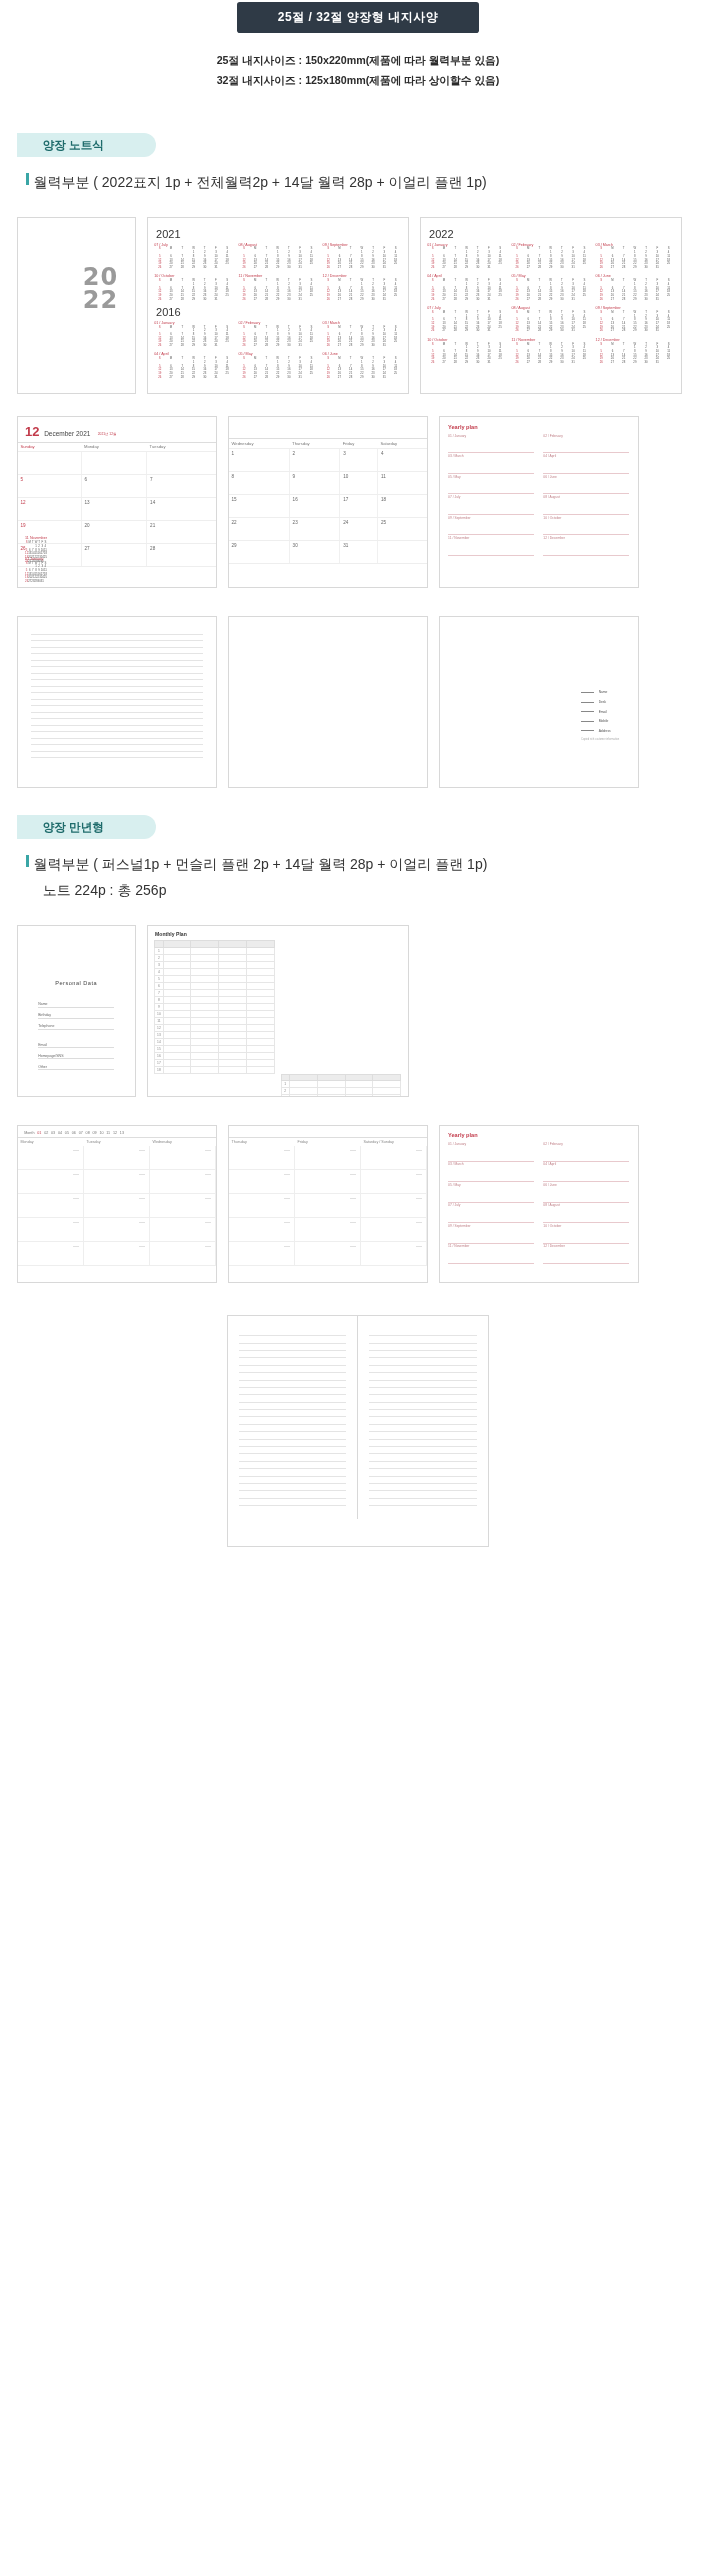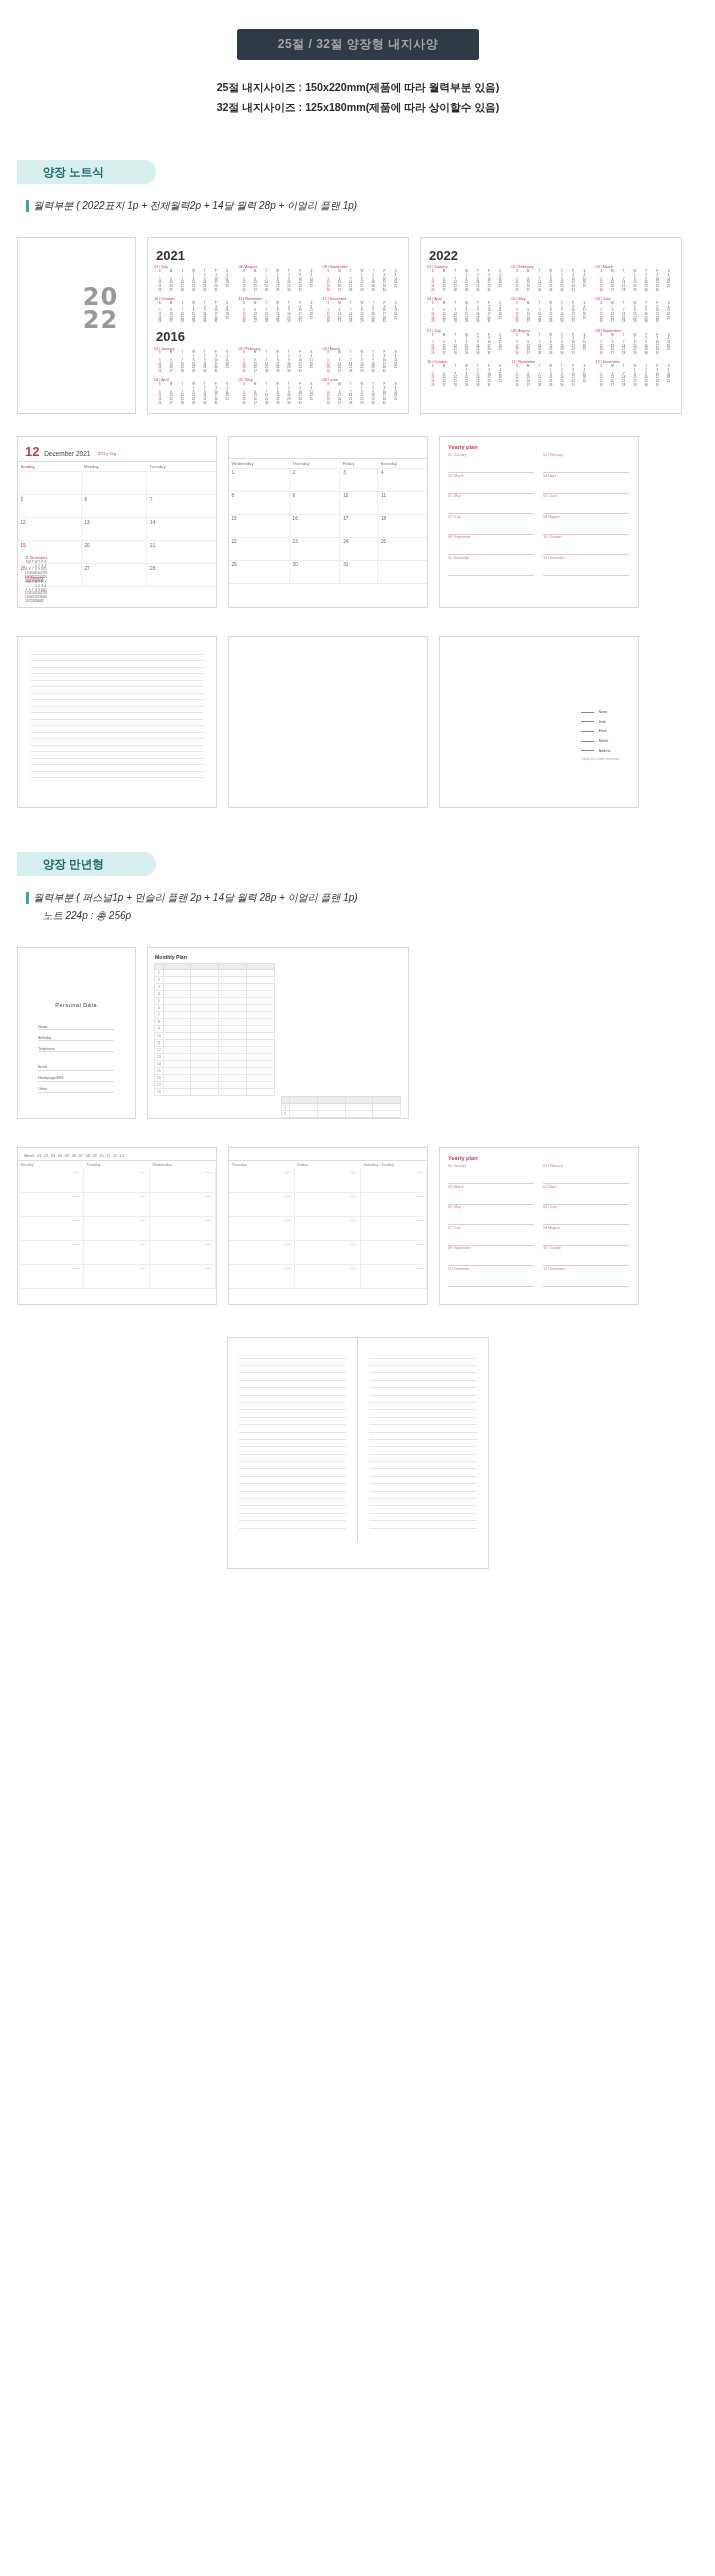--- a/index.html
+++ b/index.html
@@ -7,24 +7,24 @@
   body {
     width: 716px;
     background: #ffffff;
     font-family: "Liberation Sans", sans-serif;
     color: #333;
   }
   .page { width: 716px; position: relative; padding-bottom: 37px; }
 
   
   .title-bar {
-    margin: 29px auto 0 auto;
+    margin: 2px auto 0 auto;
     width: 242px;
     background: #2f3a46;
-    color: #a3a3a3;
+    color: #ffffff;
     text-align: center;
     font-size: 12px;
     font-weight: bold;
     letter-spacing: 0.5px;
     padding: 6.5px 0 7.4px 0;
     border-radius: 2.8px;
   }
   .spec-lines {
     margin: 16.7px 0 0 0;
     text-align: center;
@@ -43,26 +43,25 @@
     border-radius: 0 12px 12px 0;
     display: flex;
     align-items: center;
     padding-left: 26px;
     color: #1e6b6b;
     font-size: 11.6px;
     font-weight: bold;
   }
   .sec-desc {
     margin: 13px 0 0 26px;
-    font-size: 10px;
+    font-size: 14px;
     line-height: 1.8;
     color: #333;
     position: relative;
     padding-left: 7.4px;
-    font-style: italic;
   }
   .sec-desc:before {
     content:"";
     position:absolute; left:0; top:2.8px;
     width:2.8px; height:12px; background:#3aa6a6;
   }
   .sec-desc .l2 { padding-left: 9.3px; display:block; }
 
   
   .grid { display:flex; margin: 22px 0 0 0; padding: 0 16.7px; gap: 11px; }
@@ -85,21 +84,21 @@
   
   .cover-num {
     position:absolute; right:16.7px; top:48px;
     font-family:"DejaVu Sans", sans-serif;
     font-size:24px; font-weight:bold; color:#9a9a9a;
     line-height:.95; text-align:left; letter-spacing:0.9px;
   }
 
   
   .yr-wrap { padding:7.4px 6.5px; }
-  .yr-year { font-size:13px; font-weight:bold; color:#333; margin:1.9px 0 2.8px 1.9px; }
+  .yr-year { font-size:11px; font-weight:normal; color:#333; margin:1.9px 0 2.8px 1.9px; }
   .yr-row { display:flex; gap:5.6px; margin-bottom:4.6px; }
   .mini { width:33%; }
   .mini-title { font-size:3.7px; color:#c23b4b; margin-bottom:0.9px; }
   .mini-grid { display:grid; grid-template-columns:repeat(7,1fr); gap:0px; }
   .mini-grid i {
     font-style:normal; font-size:2.8px; line-height:3.7px; text-align:center;
     color:#555;
   }
   .mini-grid i.s { color:#c23b4b; }
 
@@ -1625,21 +1624,21 @@
           </div>
         <div class="lrow">
             <div class="bar"></div>
             <span>Address</span>
           </div>
         <div class="cap">Copied rich customer information</div>
       </div>
     </div>
   </div>
 
-  <div class="sec-head" style="margin-top:44px">양장 만년형</div>
+  <div class="sec-head" style="margin-top:27px">양장 만년형</div>
   <div class="sec-desc">
     <span>월력부분 ( 퍼스널1p + 먼슬리 플랜 2p + 14달 월력 28p + 이얼리 플랜 1p)</span>
     <span class="l2">노트 224p : 총 256p</span>
   </div>
 
   <div class="grid">
     <div class="sheet s-pd">
       <div class="pd-title">Personal Data</div>
       <div class="pd-rows">
         <div class="pd-row">Name</div>

